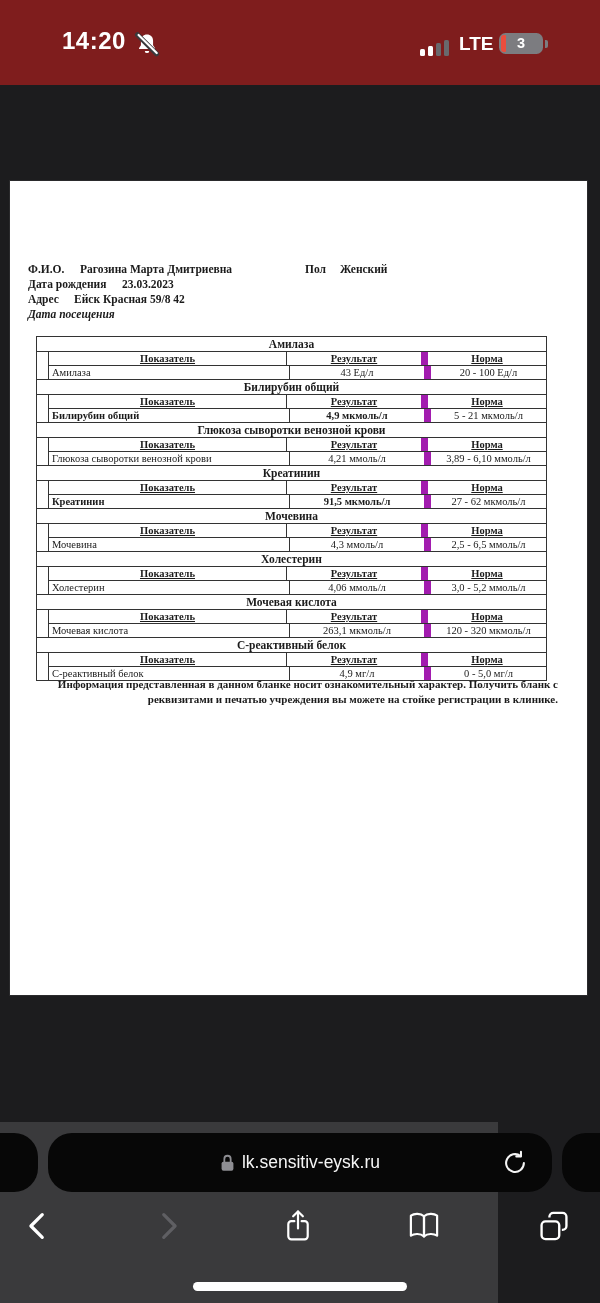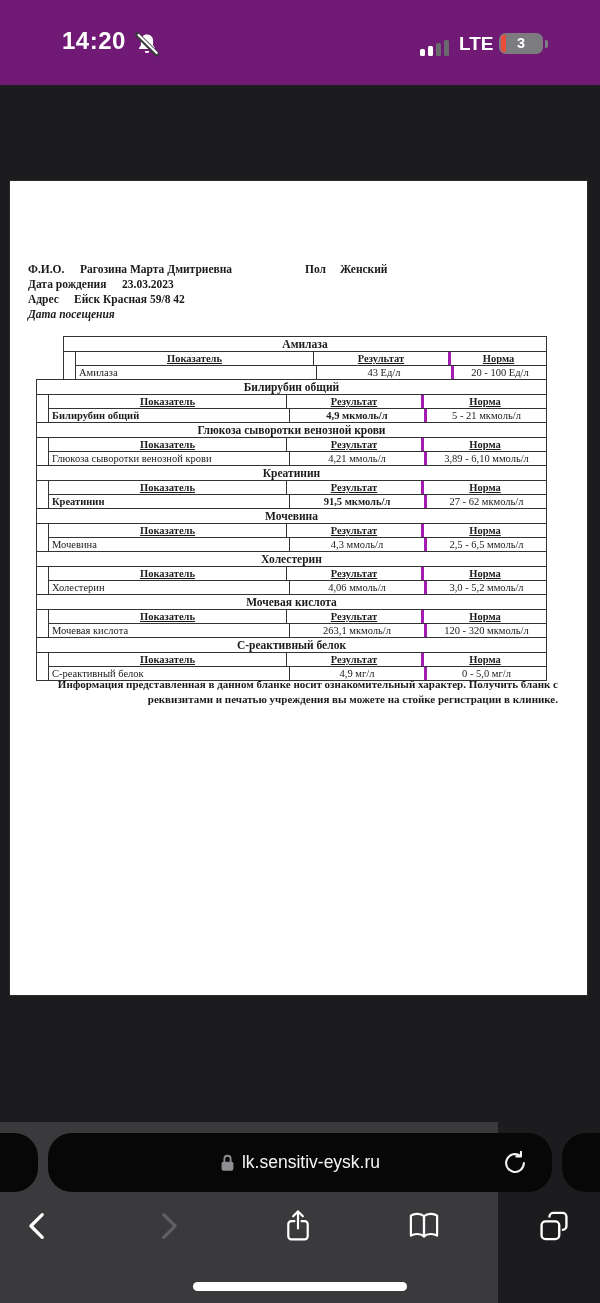--- a/index.html
+++ b/index.html
@@ -3,21 +3,21 @@
 <meta charset="utf-8">
 <style>
   html,body{margin:0;padding:0;}
   body{
     width:600px;height:1303px;position:relative;overflow:hidden;
     background:#1c1c1e;
     font-family:"Liberation Sans",sans-serif;
     -webkit-font-smoothing:antialiased;
   }
   
-  .status-bar{position:absolute;left:0;top:0;width:600px;height:85px;background:#701a75;}
+  .status-bar{position:absolute;left:0;top:0;width:600px;height:85px;background:#7f1d1d;}
   .sb-time{position:absolute;left:62px;top:27px;font-size:24px;font-weight:bold;color:#ffffff;letter-spacing:.5px;}
   .sb-bell{position:absolute;left:134px;top:31px;width:26px;height:26px;}
   .sb-signal{position:absolute;left:420px;top:39px;width:30px;height:17px;}
   .sb-signal i{position:absolute;bottom:0;width:5px;border-radius:1.5px;background:#ffffff;display:block;}
   .sb-signal i:nth-child(1){left:0;height:7px;}
   .sb-signal i:nth-child(2){left:8px;height:10px;}
   .sb-signal i:nth-child(3){left:16px;height:13px;background:#69696d;}
   .sb-signal i:nth-child(4){left:24px;height:16px;background:#69696d;}
   .sb-lte{position:absolute;left:459px;top:33px;font-size:19px;font-weight:600;color:#ffffff;}
   .sb-batt{position:absolute;left:499px;top:33px;width:44px;height:21px;border-radius:6.5px;background:#7c7c80;}
@@ -33,30 +33,30 @@
   .doc-line{position:absolute;left:0;width:577px;height:14px;font-size:11.5px;font-weight:bold;}
   .doc-line span{position:absolute;white-space:nowrap;}
   .ln2{top:82px;} .ln3{top:97px;} .ln4{top:112px;} .ln5{top:127px;}
   .p-fio-l{left:18px;} .p-fio-v{left:70px;} .p-pol-l{left:295px;} .p-pol-v{left:330px;}
   .p-b-l{left:18px;} .p-b-v{left:112px;}
   .p-a-l{left:18px;} .p-a-v{left:64px;}
   .p-v-l{left:18px;font-style:italic;}
 
   .lab-tables{position:absolute;left:26px;top:155px;width:511px;font-size:10.5px;}
   .lab-section{border:1px solid #333;margin-top:-1px;}
-  .lab-section:first-child{margin-top:0;margin-left:27px;}
+  .lab-section:first-child{margin-top:0;}
   .lab-title{height:14px;line-height:14px;text-align:center;font-weight:bold;font-size:11.5px;border-bottom:1px solid #333;}
   .lab-rows{margin-left:11px;border-left:1px solid #333;}
   .lab-row{display:flex;height:13px;line-height:13px;}
   .lab-row.head{border-bottom:1px solid #333;font-weight:bold;}
   .lab-row.head .cell{text-decoration:underline;text-align:center;}
   .cell{overflow:hidden;white-space:nowrap;}
   .c1{width:237px;border-right:1px solid #333;padding-left:3px;}
   .head .c1{padding-left:0;}
-  .c2{width:134px;border-right:3px solid #a21caf;text-align:center;}
+  .c2{width:134px;border-right:7px solid #a21caf;text-align:center;}
   .c3{flex:1;text-align:center;}
   .b{font-weight:bold;}
 
   .doc-footer{position:absolute;left:29px;top:496px;width:519px;text-align:right;
     font-size:11px;line-height:15px;font-weight:bold;}
 
   
   .bottom-chrome{position:absolute;left:0;top:1122px;width:498px;height:181px;background:#3a3a3c;}
   .tab-pill{position:absolute;top:11px;height:59px;border-radius:24px;background:#070707;}
   .pill-left{left:-26px;width:64px;}

